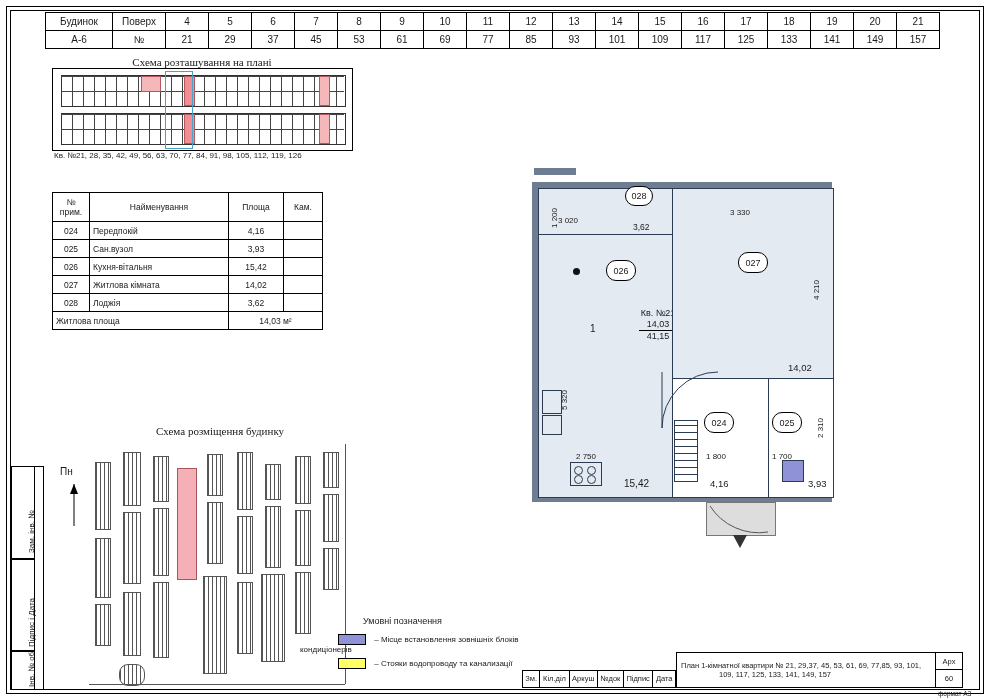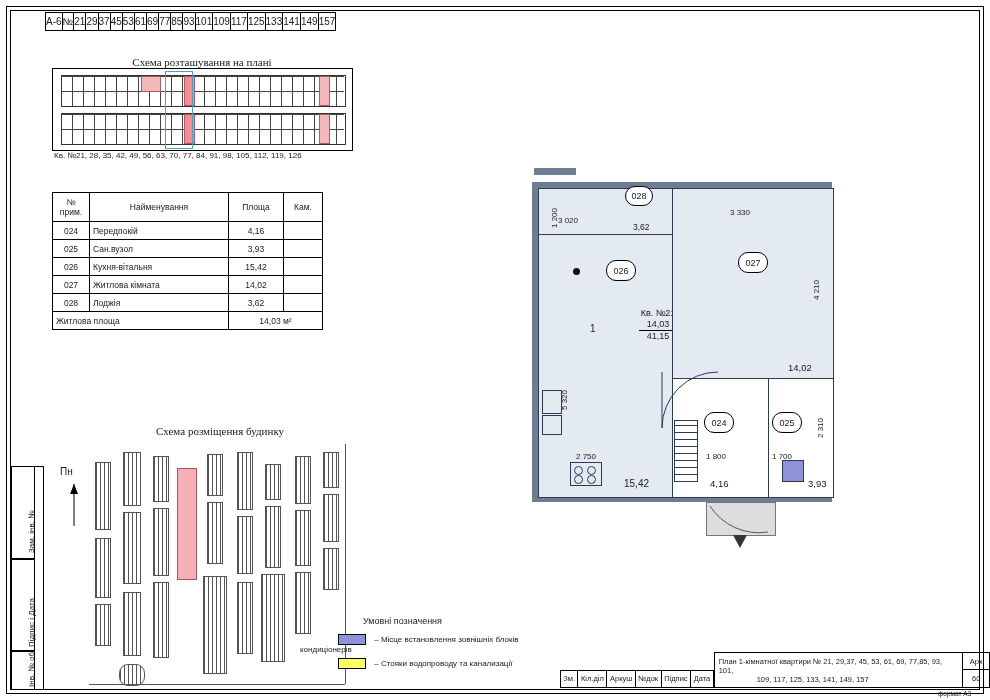--- a/index.html
+++ b/index.html
@@ -68,20 +68,42 @@
   <div class="vtext" style="left:15px;top:88px;">Підпис і Дата</div>
 </div>
 <div class="vstrip" style="left:11px;top:650px;width:22px;height:38px;">
   <div class="vtext" style="left:15px;top:36px;">Інв. № об</div>
 </div>
 <div class="vstrip" style="left:33px;top:466px;width:10px;height:222px;border-left:0;"></div>
 
 <div class="abs" style="left:45px;top:12px;">
   <table class="grid" id="floorTable">
     <tbody>
+        <tr>
+      <td style="width:66px;height:17px;">Будинок</td>
+      <td style="width:52px;">Поверх</td>
+    <td style="width: 42px;">4</td>
+          <td style="width: 42px;">5</td>
+          <td style="width: 42px;">6</td>
+          <td style="width: 42px;">7</td>
+          <td style="width: 42px;">8</td>
+          <td style="width: 42px;">9</td>
+          <td style="width: 42px;">10</td>
+          <td style="width: 42px;">11</td>
+          <td style="width: 42px;">12</td>
+          <td style="width: 42px;">13</td>
+          <td style="width: 42px;">14</td>
+          <td style="width: 42px;">15</td>
+          <td style="width: 42px;">16</td>
+          <td style="width: 42px;">17</td>
+          <td style="width: 42px;">18</td>
+          <td style="width: 42px;">19</td>
+          <td style="width: 42px;">20</td>
+          <td style="width: 42px;">21</td>
+        </tr>
     <tr>
       <td style="height:17px;">А-6</td>
       <td>№</td>
     <td>21</td>
           <td>29</td>
           <td>37</td>
           <td>45</td>
           <td>53</td>
           <td>61</td>
           <td>69</td>
@@ -303,21 +325,21 @@
   <svg class="abs" style="left:188px;top:344px;" width="64" height="30">
     <path d="M2 2 A58 58 0 0 0 60 28" fill="none" stroke="#555" stroke-width="1"></path>
   </svg>
   <div class="abs" style="left:0px;top:0px;">
     <svg style="position:absolute;left:212px;top:374px;" width="16" height="14">
       <polygon points="8,14 1,1 15,1" fill="#333"></polygon>
     </svg>
   </div>
 </div>
 
-<div class="abs" style="left:560px;top:652px;">
+<div class="abs" style="left:522px;top:652px;">
   <table class="tb">
     <tbody>
         <tr>
       <td style="width:150px;height:17px;border:0;"></td>
       <td rowspan="2" style="width:250px;text-align:left;padding:1px 4px;">
         <span>План 1-кімнатної квартири № 21, 29,37, 45, 53, 61, 69, 77,85, 93, 101,</span><br>
         <span style="margin-left:38px;">109, 117, 125, 133, 141, 149, 157</span>
       </td>
       <td style="width:22px;">Арх</td>
     </tr>

